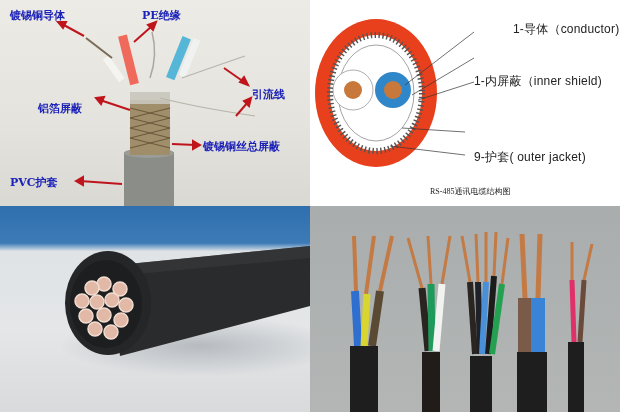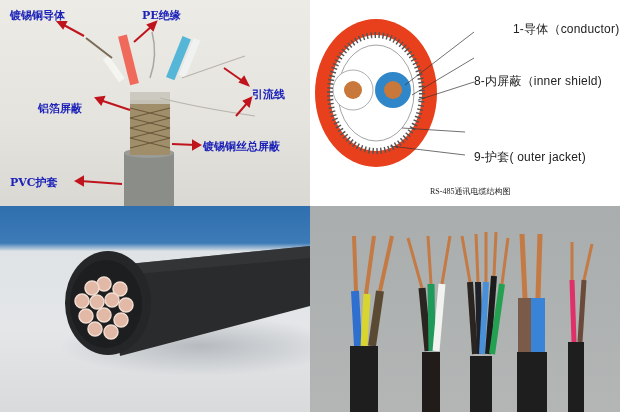--- a/index.html
+++ b/index.html
@@ -87,21 +87,21 @@
       <circle cx="83" cy="90" r="9" fill="#c8783a"></circle>
       <g stroke="#333" stroke-width="0.7" fill="none">
         <line x1="95" y1="85" x2="164" y2="32"></line>
         <line x1="102" y1="95" x2="164" y2="58"></line>
         <line x1="108" y1="100" x2="164" y2="82"></line>
         <line x1="92" y1="128" x2="155" y2="132"></line>
         <line x1="80" y1="146" x2="155" y2="155"></line>
       </g>
     </svg>
     <span class="lbl-black" style="left:164px;top:21px;margin-left:39px;">1-导体（conductor)</span>
-    <span class="lbl-black" style="left:164px;top:73px;">8-内屏蔽（inner shield)</span>
+    <span class="lbl-black" style="left:164px;top:73px;">1-内屏蔽（inner shield)</span>
     <span class="lbl-black" style="left:164px;top:149px;">9-护套( outer jacket)</span>
     <span class="caption" style="left:120px;top:186px;text-align:center;">RS-485通讯电缆结构图</span>
   </div>
 
   <div class="quad" id="q3">
     <svg width="310" height="206" viewBox="0 0 310 206">
       <defs>
         <radialGradient id="shadow" cx="0.5" cy="0.5" r="0.5">
           <stop offset="0" stop-color="#9aa0a6" stop-opacity="0.6"></stop>
           <stop offset="1" stop-color="#9aa0a6" stop-opacity="0"></stop>

